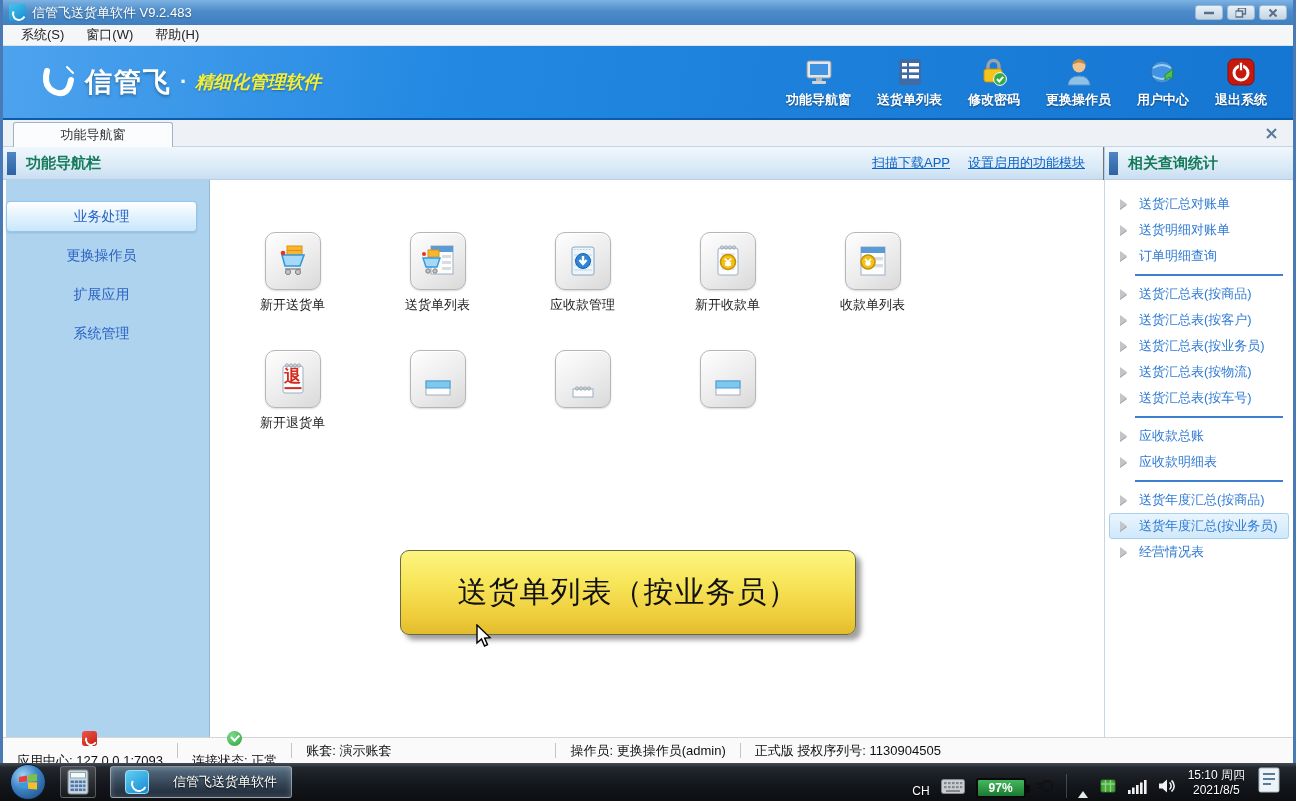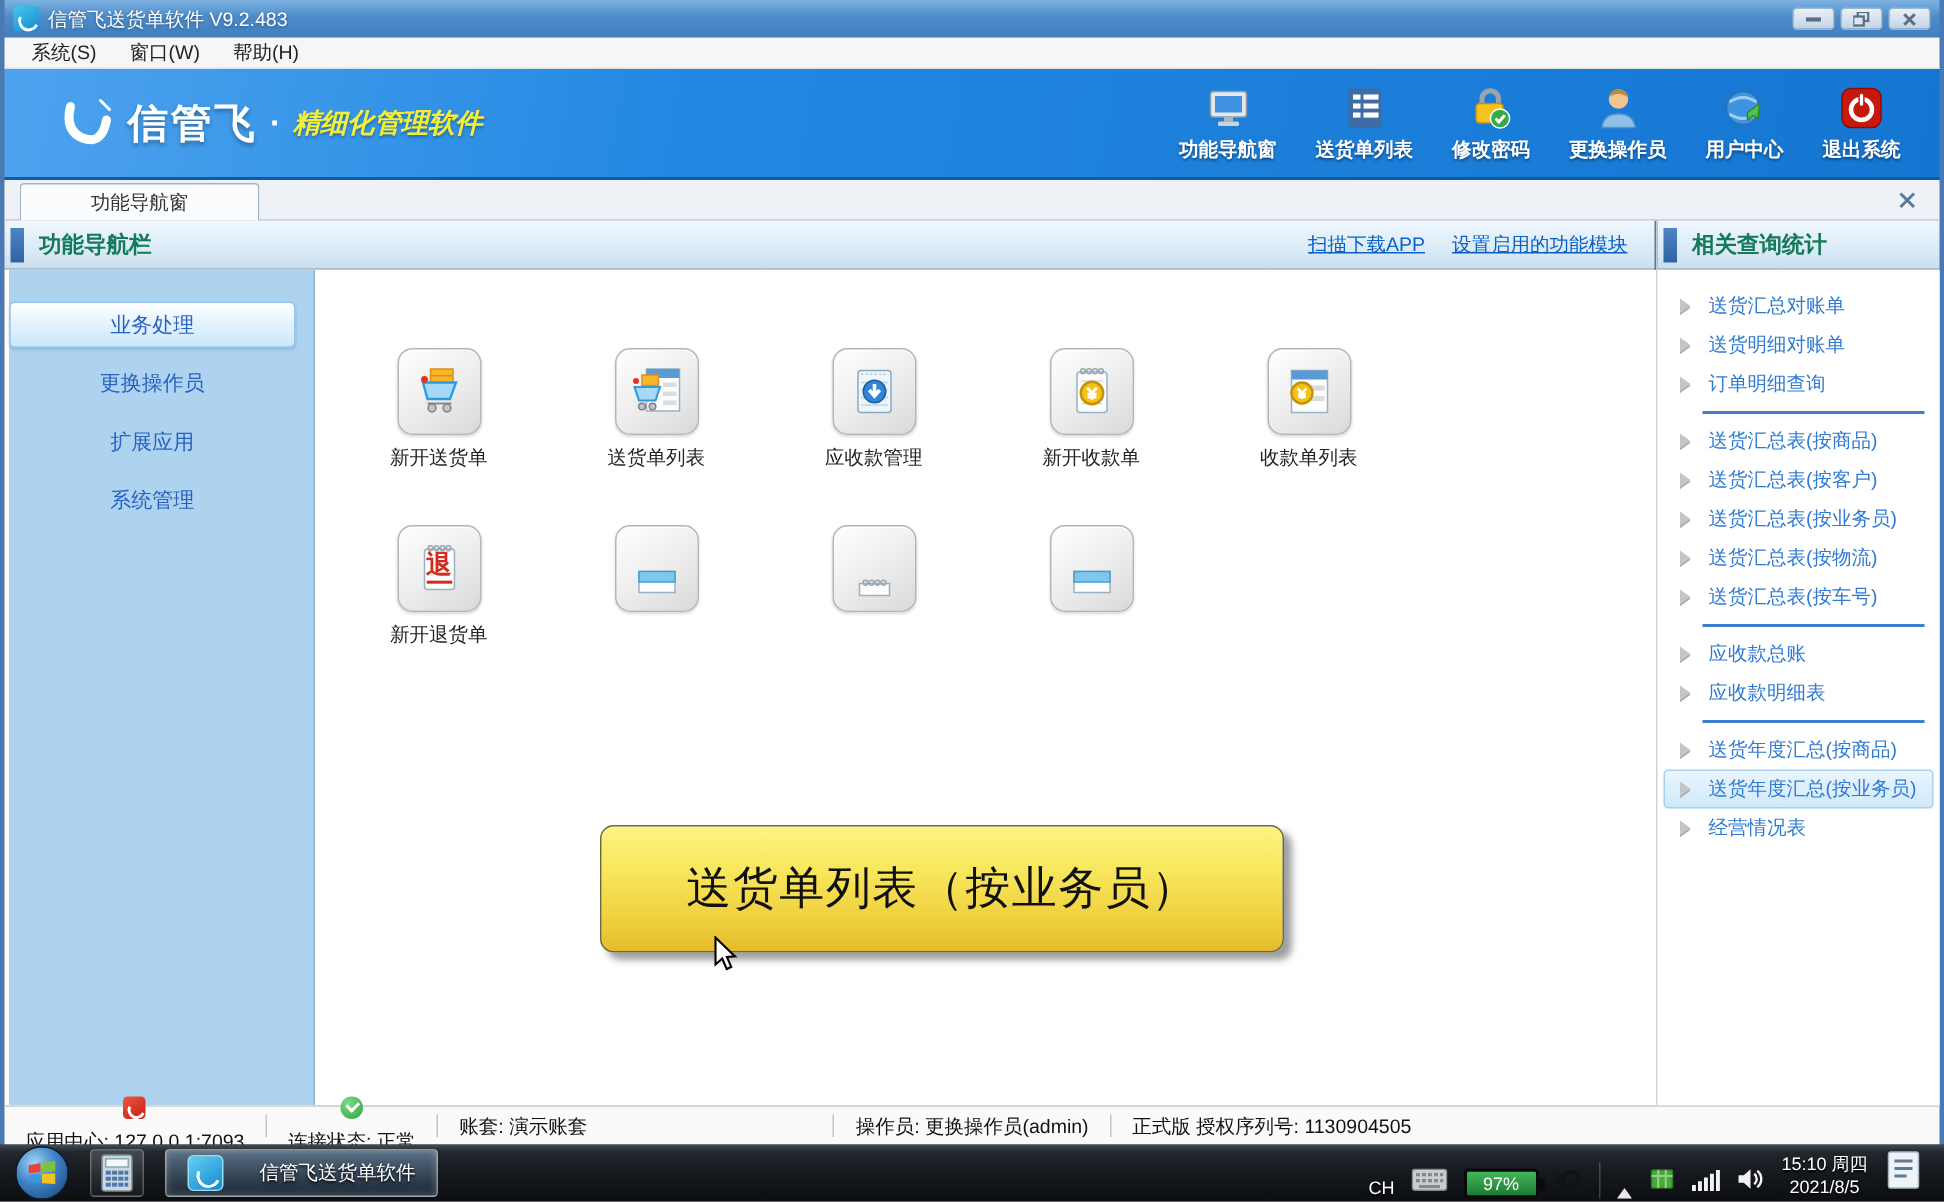--- a/index.html
+++ b/index.html
@@ -136,21 +136,21 @@
     position:relative; flex:none; border:1px solid #9adef5; }
   .task-app .t-ico::after { content:""; position:absolute; left:5px; top:5px; width:12px; height:12px;
     border:2.5px solid #fff; border-top-color:transparent; border-right-color:transparent; border-radius:50%; transform:rotate(-20deg); }
   .task-app .t-text { color:#fff; font-size:13px; text-shadow:0 1px 2px #000; white-space:nowrap; }
 
   .tray { margin-left:auto; display:flex; align-items:flex-end; gap:11px; padding-right:8px; }
   .tray-lang { color:#fff; font-size:12px; text-shadow:0 1px 1px #000; }
   .battery { width:50px; height:20px; border:2px solid #0a0a0a; border-radius:3px;
     background:linear-gradient(180deg,#43b85c,#1d7a33); display:flex; align-items:center; justify-content:center; position:relative; }
   .battery::after { content:""; position:absolute; right:-6px; top:5px; width:4px; height:8px; background:#0a0a0a; border-radius:0 2px 2px 0; }
-  .battery .pct { color:#fff; font-size:12px; font-weight:normal; }
+  .battery .pct { color:#fff; font-size:12px; font-weight:bold; }
   .tri-up { width:0; height:0; border-left:5px solid transparent; border-right:5px solid transparent; border-bottom:7px solid #e8e8e8; }
   .clock { color:#fff; font-size:12px; text-align:center; line-height:15px; text-shadow:0 1px 1px #000; white-space:nowrap; }
   .tray-div { width:1px; height:24px; background:rgba(255,255,255,.2); }
 </style>
 </head>
 <body>
 
 <div class="stage">
 
   <div class="app-window">

